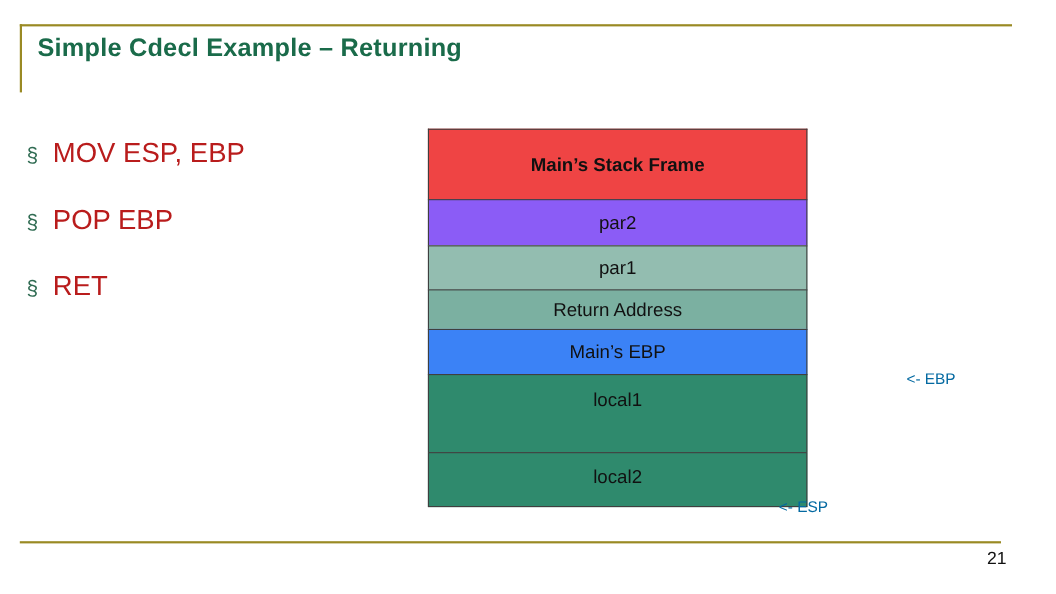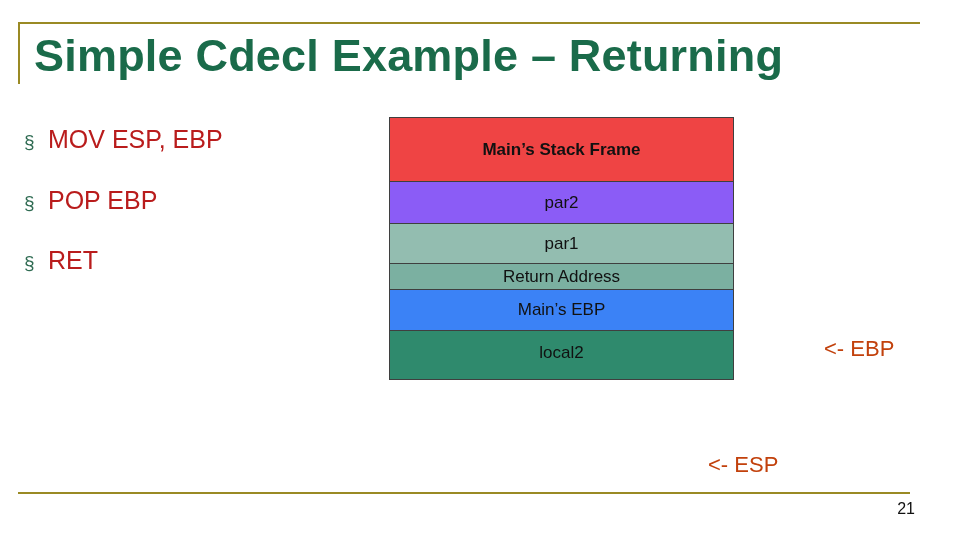--- a/index.html
+++ b/index.html
@@ -30,21 +30,21 @@
     top: 22px;
     width: 2px;
     height: 62px;
     background: #9a8a24;
   }
   .page-title {
     position: absolute;
     left: 34px;
     top: 30px;
     width: 880px;
-    font-size: 45px;
+    font-size: 23px;
     font-weight: bold;
     color: #1a6b4a;
     letter-spacing: 0.2px;
     white-space: nowrap;
   }
 
   
   .bullets {
     position: absolute;
     left: 24px;
@@ -96,22 +96,22 @@
     padding-top: 13px;
   }
   .frame.local2 {
     align-items: flex-start;
     padding-top: 12px;
   }
 
   
   .side-label {
     position: absolute;
-    font-size: 22px;
-    color: #c2410c;
+    font-size: 14px;
+    color: #0369a1;
     white-space: nowrap;
   }
   .ebp-label { left: 824px; top: 336px; }
   .esp-label { left: 708px; top: 452px; }
 
   
   .footer-rule {
     position: absolute;
     left: 18px;
     top: 492px;
@@ -146,22 +146,23 @@
   <div class="bullet-row">
     <span class="bullet-marker">§</span>
     <span class="bullet-text">RET</span>
   </div>
 </div>
 
 <div class="stack">
   <div class="frame" style="background: #ef4444; height: 64px; font-weight: bold;">Main’s Stack Frame</div>
   <div class="frame" style="background: #8b5cf6; height: 42px;">par2</div>
   <div class="frame" style="background: rgb(147, 189, 176); height: 40px;">par1</div>
-  <div class="frame" style="background: rgb(123, 176, 161); height: 26px;">Return Address</div>
+  <div class="frame" style="background: rgb(123, 176, 161); height: 36px;">Return Address</div>
   <div class="frame" style="background: #3b82f6; height: 41px;">Main’s EBP</div>
+  <div class="frame local1" style="background: rgb(47, 138, 109); height: 71px;">local1</div>
   <div class="frame local2" style="background: rgb(47, 138, 109); height: 50px;">local2</div>
 </div>
 
 <div class="side-label ebp-label">&lt;- EBP</div>
 <div class="side-label esp-label">&lt;- ESP</div>
 
 <div class="footer-rule" style="background: rgb(154, 138, 36);"></div>
 <div class="page-number">21</div>
 
 </body></html>

